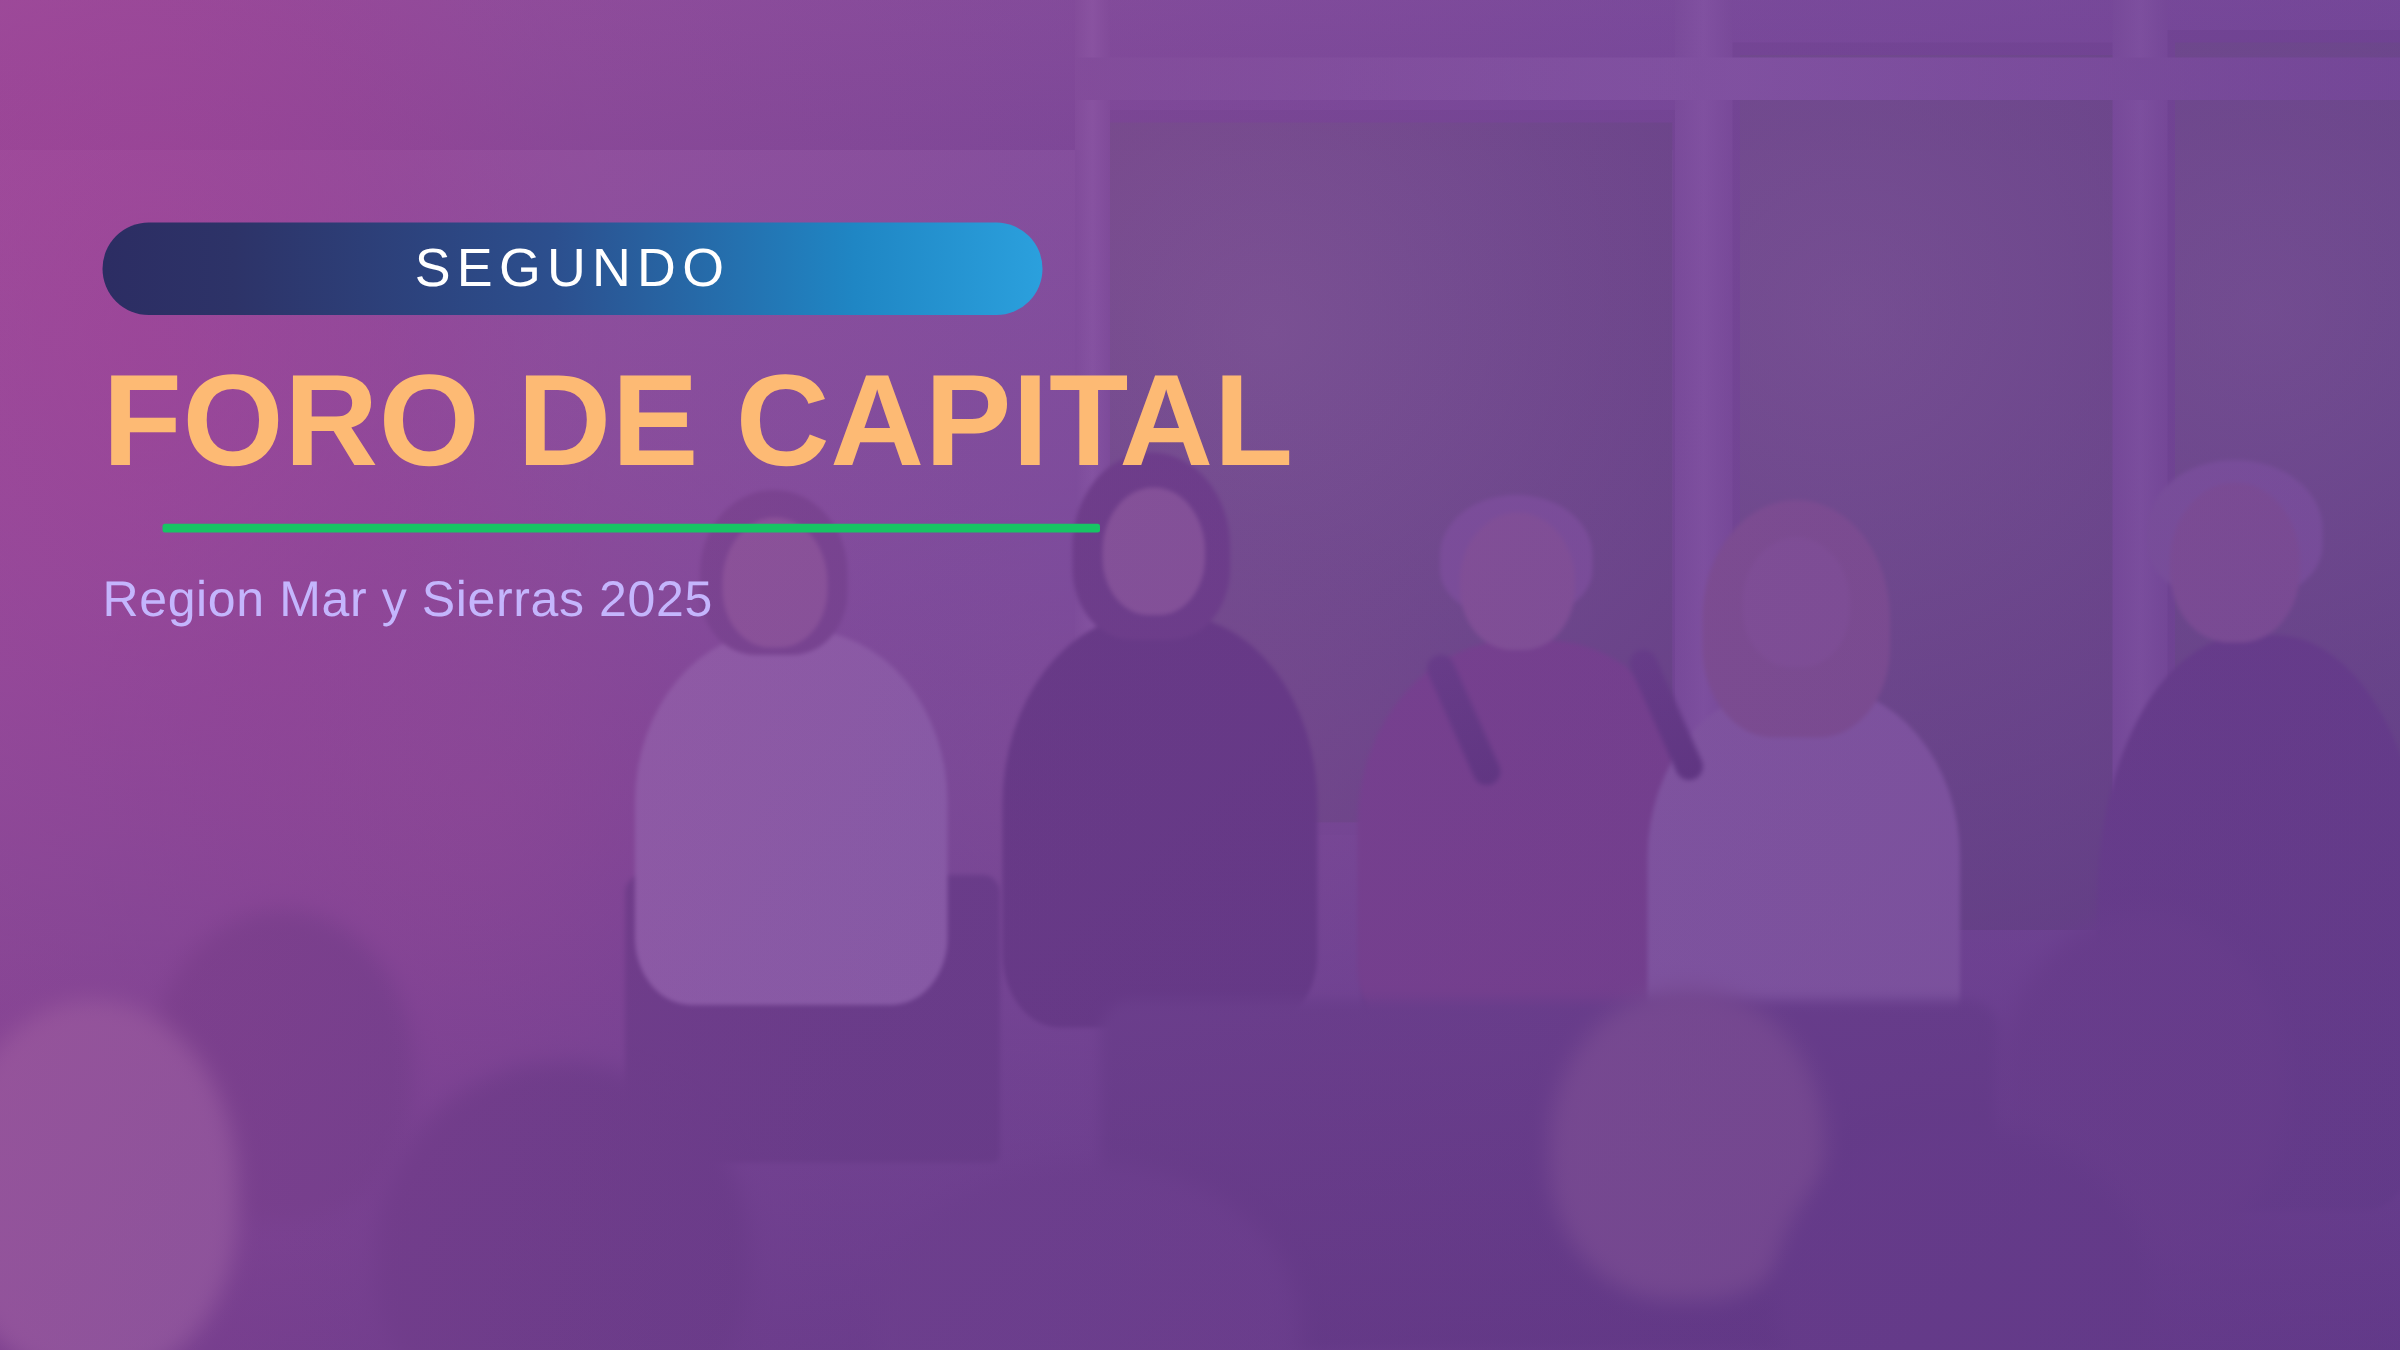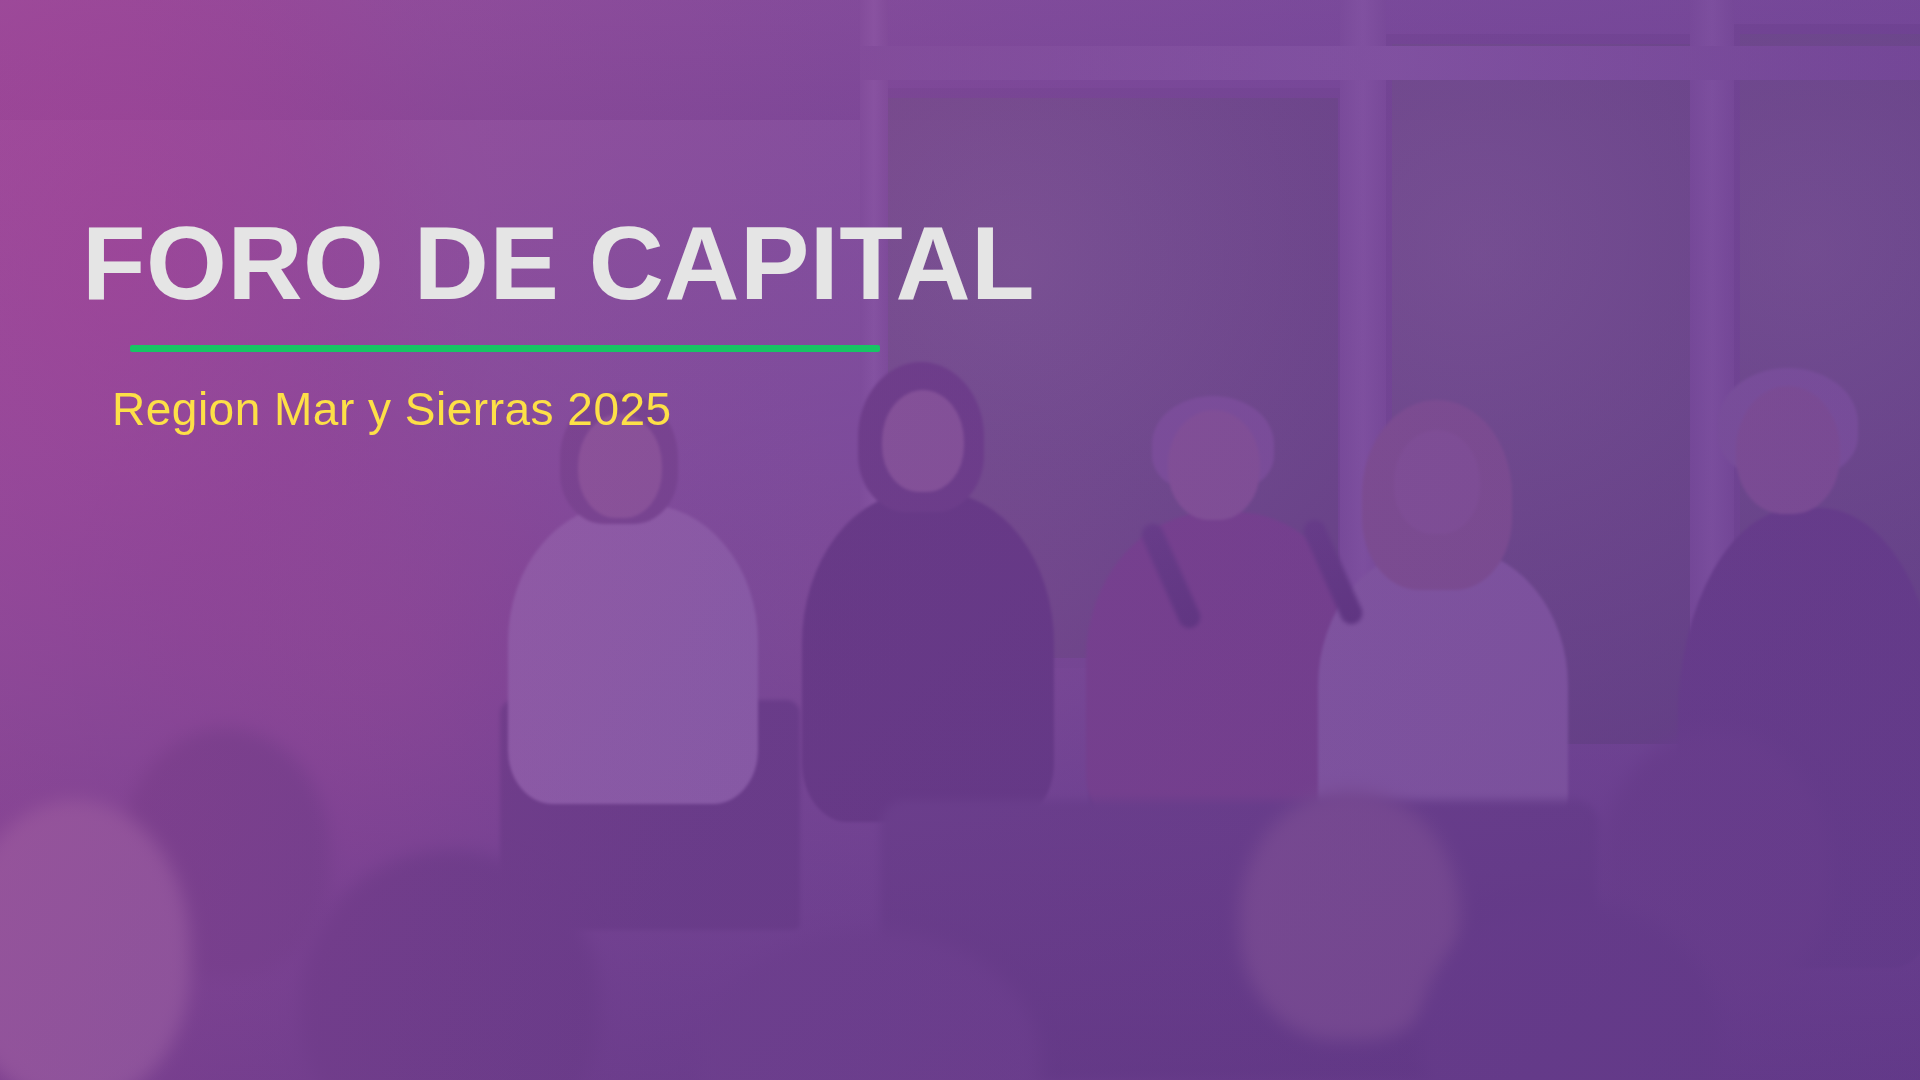--- a/index.html
+++ b/index.html
@@ -170,48 +170,47 @@
     color:#ffffff;
     font-size:43px;
     letter-spacing:5px;
     font-weight:400;
     line-height:1;
     font-family:"Liberation Sans", sans-serif;
   }
 
   .title {
     margin-top:30px;
-    color:#e5e5e5;
+    color:#fdba74;
     font-size:104px;
     font-weight:bold;
     line-height:1.07;
     letter-spacing:0.5px;
     text-transform:uppercase;
     font-family:"Liberation Sans", sans-serif;
   }
   .title-line { display:block; }
 
   .rule {
     margin-top:26px;
     margin-left:48px;
     width:750px;
     height:7px;
     background:#17c464;
     border-radius:2px;
   }
 
   .subtitle {
     margin-top:32px;
-    color:#fde047;
-    font-size:46px;
+    color:#c4b5fd;
+    font-size:40px;
     font-weight:300;
     line-height:1.1;
     letter-spacing:0.5px;
     font-family:"Liberation Sans", sans-serif;
-    margin-left:30px;
   }
 </style>
 </head>
 <body>
 
 <div class="banner">
 
   <div class="photo">
     <div class="room"></div>
     <div class="ceiling"></div>
@@ -273,20 +272,23 @@
     <div class="fg" style="left:1600px; top:730px; width:230px; height:270px; background:#59495a;"></div>
     <div class="fg" style="left:1420px; top:900px; width:300px; height:260px; background:#463c4d;"></div>
     <div class="fg" style="left:700px; top:930px; width:340px; height:260px; background:#534558;"></div>
   </div>
 
   <div class="overlay"></div>
   <div class="overlay2"></div>
 
   <div class="content">
 
+    <div class="badge">
+      <span class="badge-label">SEGUNDO</span>
+    </div>
 
     <h1 class="title">
       <span class="title-line">FORO DE CAPITAL</span>
     </h1>
 
     <div class="rule"></div>
 
     <div class="subtitle">Region Mar y Sierras 2025</div>
   </div>
 

